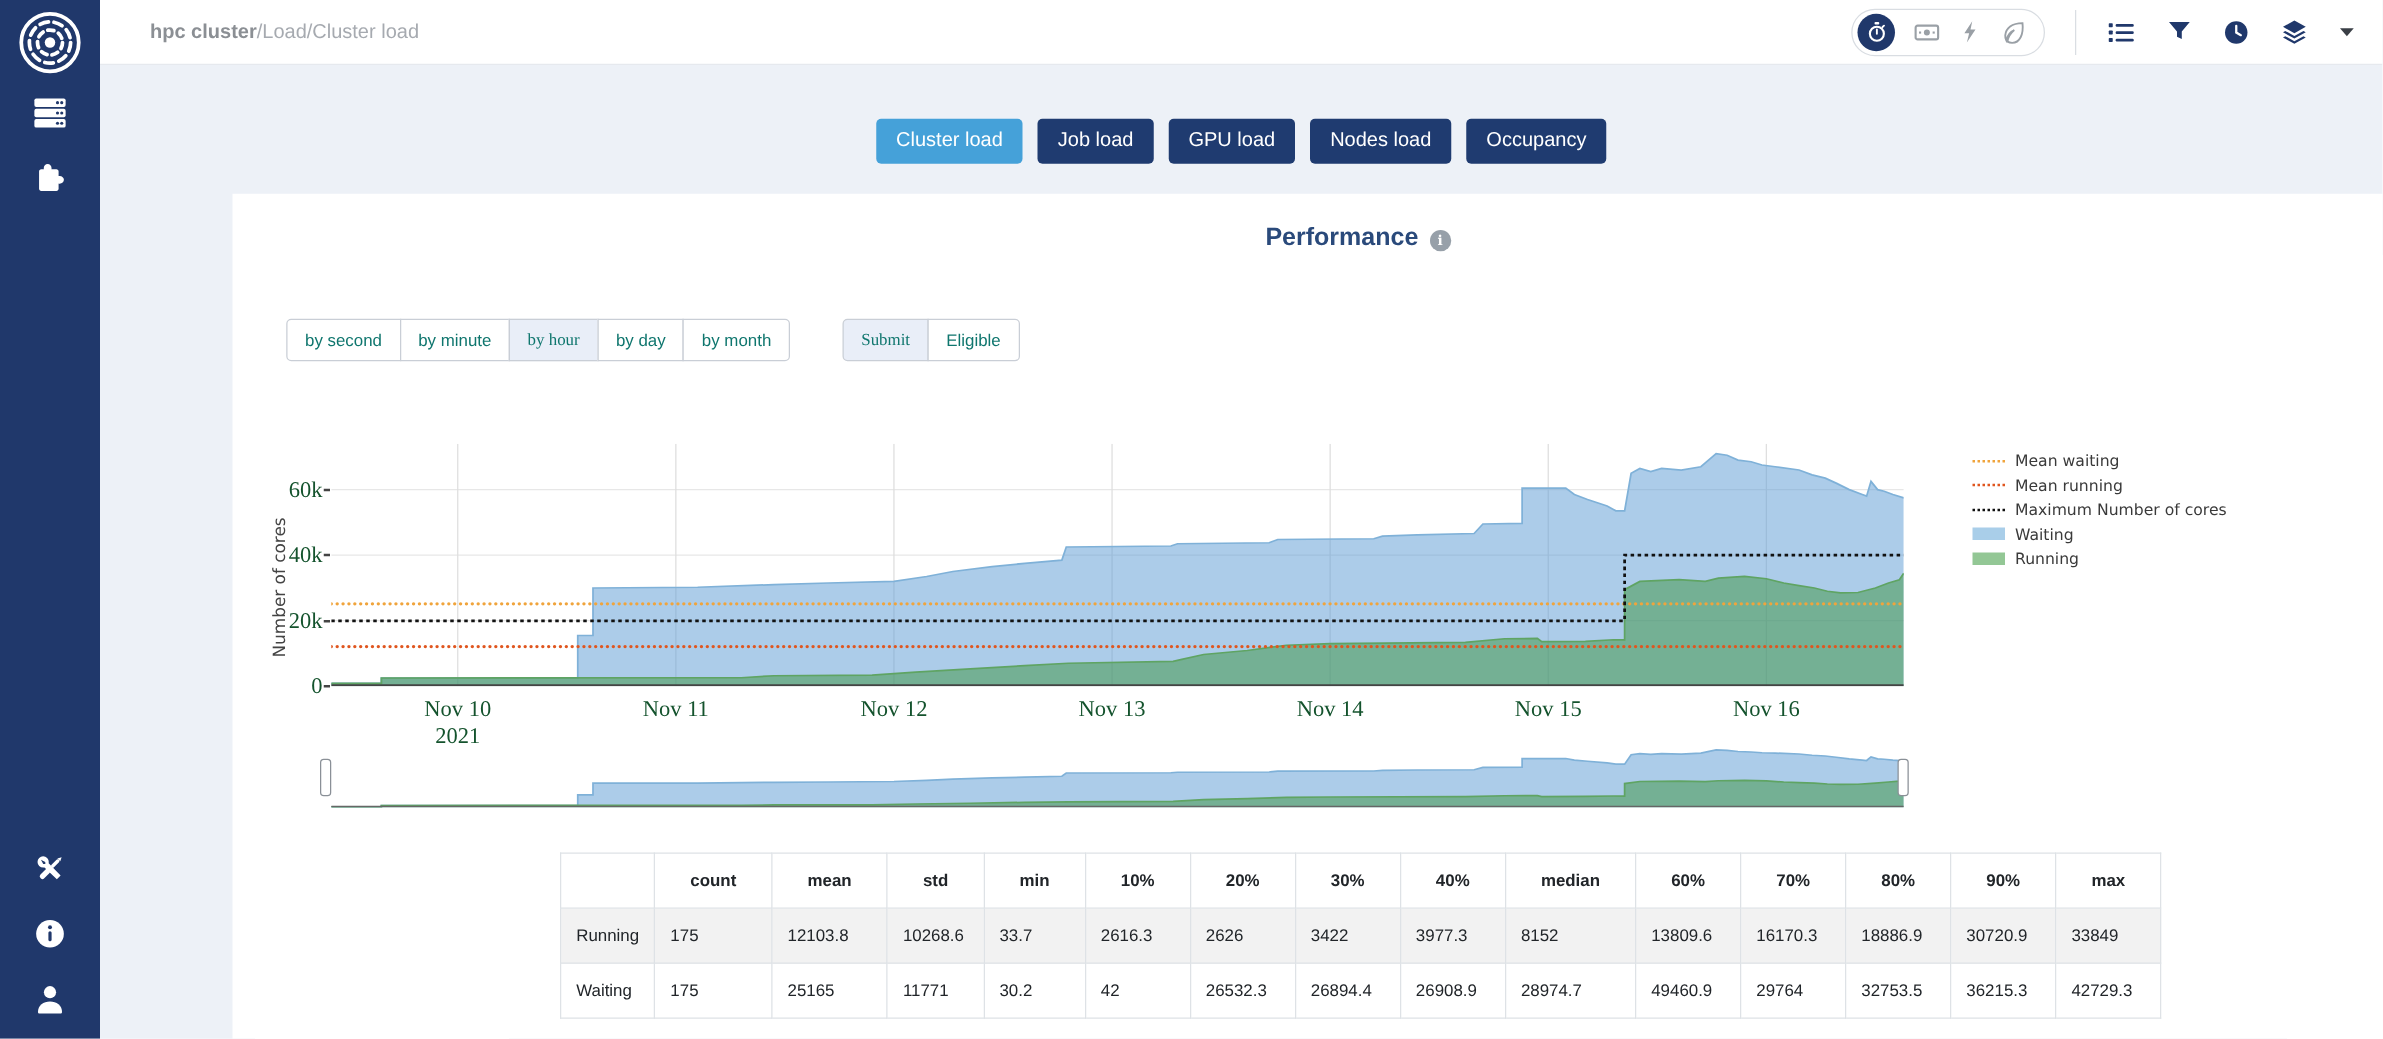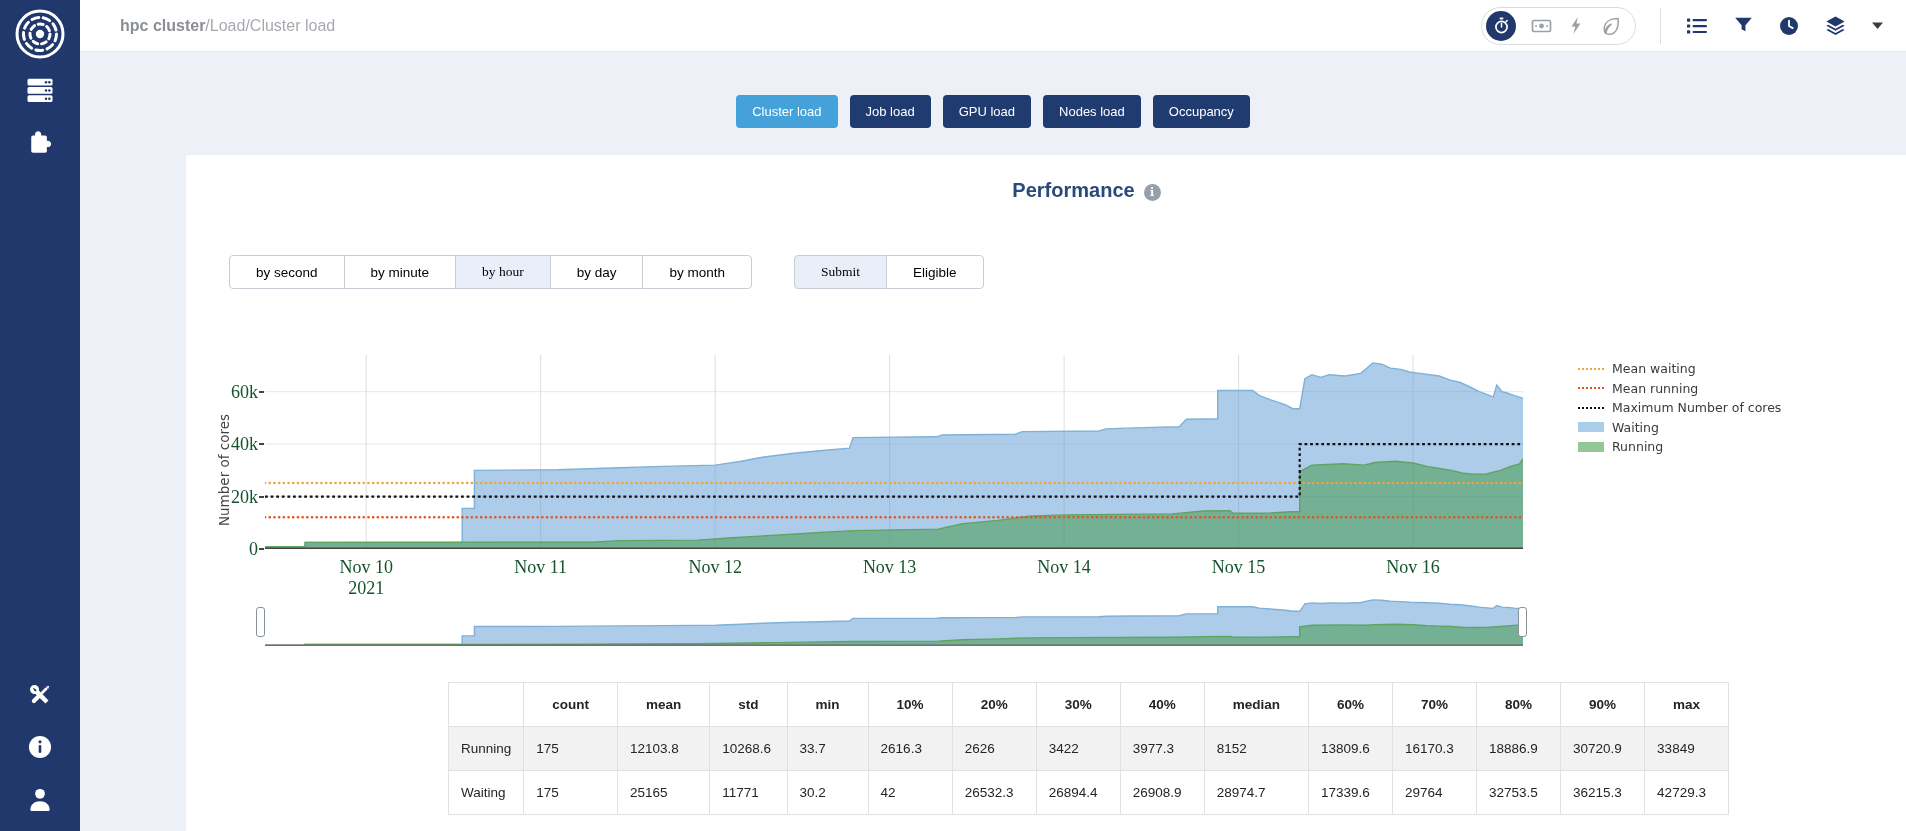--- a/index.html
+++ b/index.html
@@ -31,41 +31,41 @@
   .pill-active-circle{width:30px;height:30px;border-radius:50%;background:#20386b;display:flex;align-items:center;justify-content:center;}
   .v-divider{width:1px;height:36px;background:#dadee3;}
   .date-box{
     display:flex;align-items:center;gap:10px;border:1px solid #c7ccd4;border-radius:2px;
     padding:0 14px;height:38px;background:#fff;font-size:15px;color:#3c4654;white-space:nowrap;
   }
   .hdr-icon{display:flex;align-items:center;justify-content:center;cursor:pointer;}
   
   .tabs-row{position:absolute;left:80px;top:95px;width:1826px;display:flex;justify-content:center;gap:12px;}
   .tab{
-    border:none;border-radius:4px;background:#1f3b70;color:#fff;font-size:13px;
+    border:none;border-radius:4px;background:#1f3b70;color:#fff;font-size:16px;
     font-family:"Liberation Sans",sans-serif;padding:9px 16px;cursor:pointer;
   }
   .tab.active{background:#45a1d9;}
   
   .card{position:absolute;left:186px;top:155px;width:1801px;height:676px;background:#ffffff;}
   .perf-title{
     position:absolute;left:0;top:24px;width:100%;display:flex;justify-content:center;
     align-items:center;gap:9px;
   }
   .perf-title h1{margin:0;font-size:20px;color:#2a4a7b;font-weight:bold;}
   .info-badge{
     width:17px;height:17px;border-radius:50%;background:#97a0a9;color:#fff;font-size:11px;
     font-weight:bold;display:flex;align-items:center;justify-content:center;margin-top:3px;cursor:pointer;
     font-family:"DejaVu Serif",serif;
   }
   .controls-row{position:absolute;left:43px;top:100px;display:flex;gap:42px;}
   .btn-group{display:flex;}
   .ctl-btn{
-    border:1px solid #c9ced6;background:#fff;color:#000000;font-size:13.5px;
-    font-family:"Liberation Sans",sans-serif;padding:8px 26px;margin-left:-1px;cursor:pointer;
+    border:1px solid #c9ced6;background:#fff;color:#0f766e;font-size:13.5px;
+    font-family:"Liberation Sans",sans-serif;padding:8px 14px;margin-left:-1px;cursor:pointer;
   }
   .btn-group .ctl-btn:first-child{border-radius:4px 0 0 4px;margin-left:0;}
   .btn-group .ctl-btn:last-child{border-radius:0 4px 4px 0;}
   .btn-group .ctl-btn:only-child{border-radius:4px;}
   .ctl-btn.active{background:#e9eef8;font-family:Liberation Serif, serif;}
   
   .axis-text{font-family:Liberation Serif, serif;font-size:18px;color:#14532d;}
   .y-tick-label{position:absolute;width:54px;text-align:right;transform:translateY(-50%);}
   .y-tick-dash{position:absolute;width:5px;height:2px;background:#444;}
   .ylabel{
@@ -391,21 +391,21 @@
           <td>Waiting</td>
           <td>175</td>
           <td>25165</td>
           <td>11771</td>
           <td>30.2</td>
           <td>42</td>
           <td>26532.3</td>
           <td>26894.4</td>
           <td>26908.9</td>
           <td>28974.7</td>
-          <td>17339.6</td>
+          <td>49460.9</td>
           <td>29764</td>
           <td>32753.5</td>
           <td>36215.3</td>
           <td>42729.3</td>
         </tr>
       </tbody>
   </table>
 </div>
 
 </body></html>

